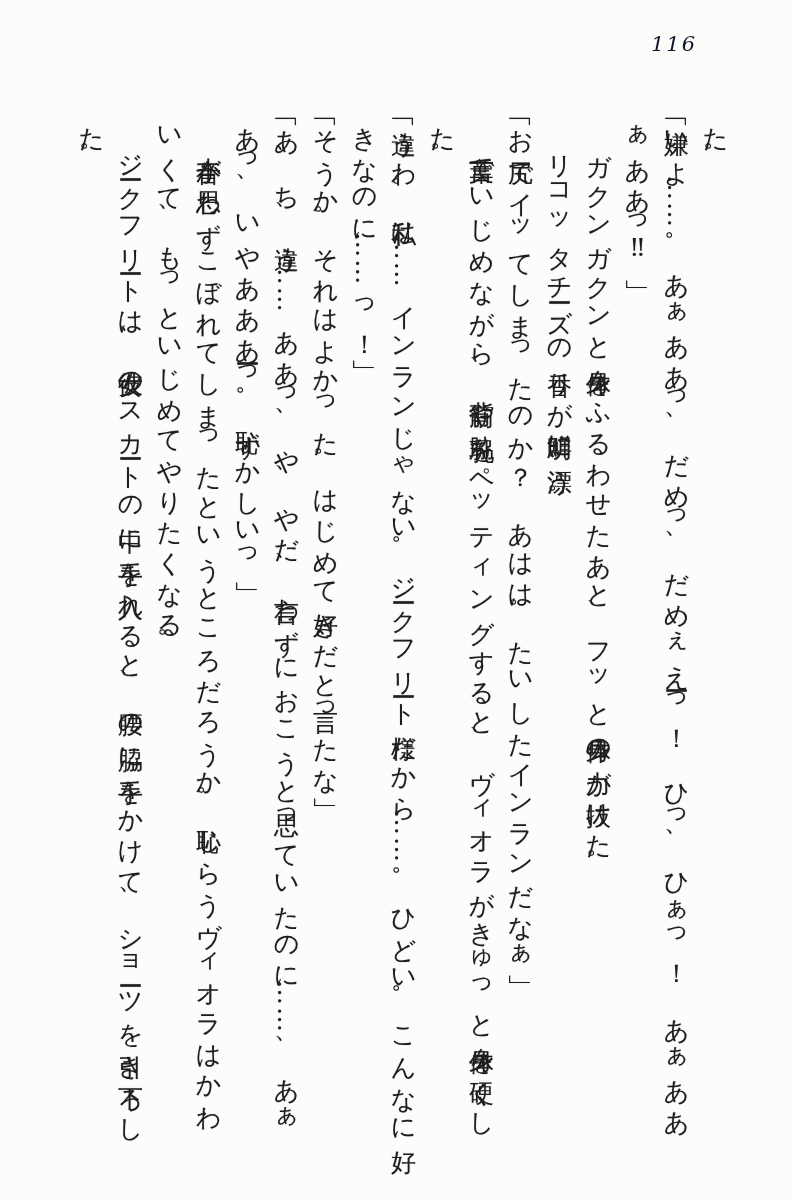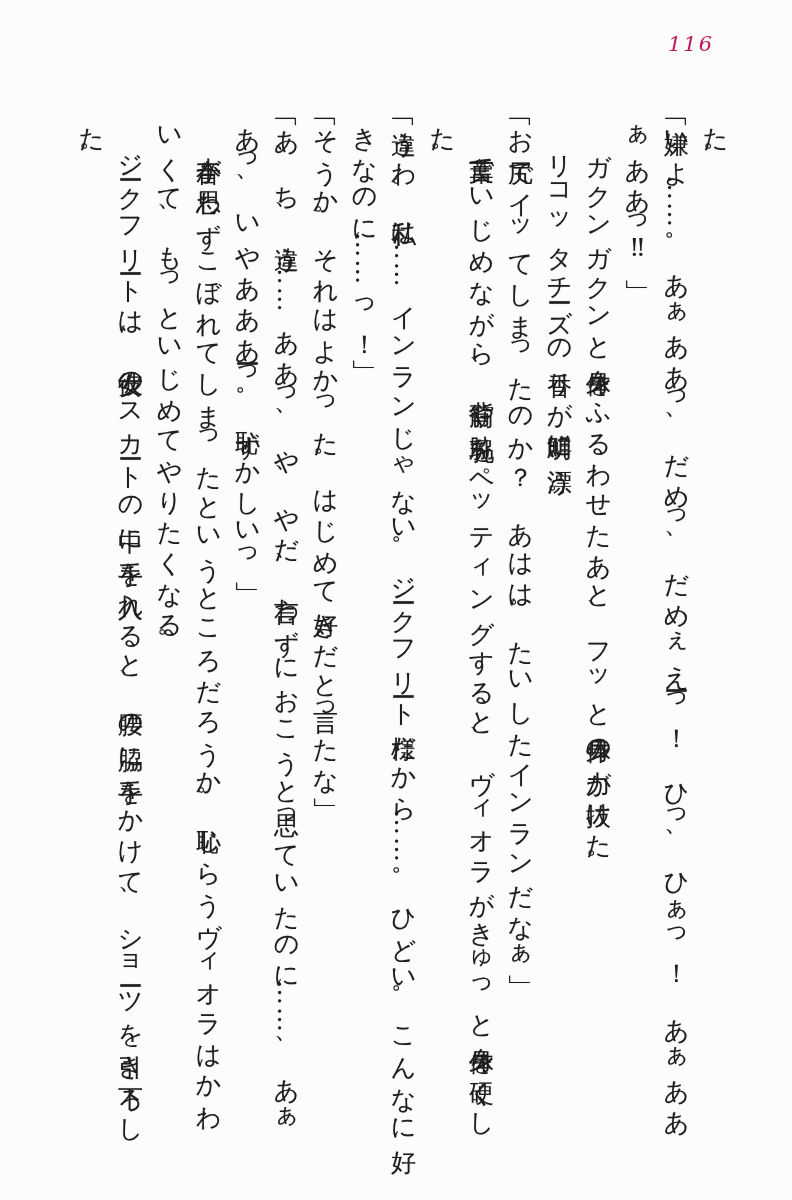--- a/index.html
+++ b/index.html
@@ -15,26 +15,26 @@
   .page {
     position: relative;
     width: 792px;
     height: 1200px;
     background: #fcfcfa;
     overflow: hidden;
   }
   .page-number {
     position: absolute;
     top: 32px;
-    right: 78px;
+    right: 95px;
     font-family: "DejaVu Serif", "Liberation Serif", serif;
     font-style: italic;
     font-size: 21px;
     letter-spacing: 2px;
-    color: #be185d;
+    color: #0f172a;
   }
   .text-block {
     position: absolute;
     top: 110px;
     right: 57px;
     width: 663px;
     height: 1032px;
     writing-mode: vertical-rl;
     -webkit-writing-mode: vertical-rl;
     text-orientation: mixed;

